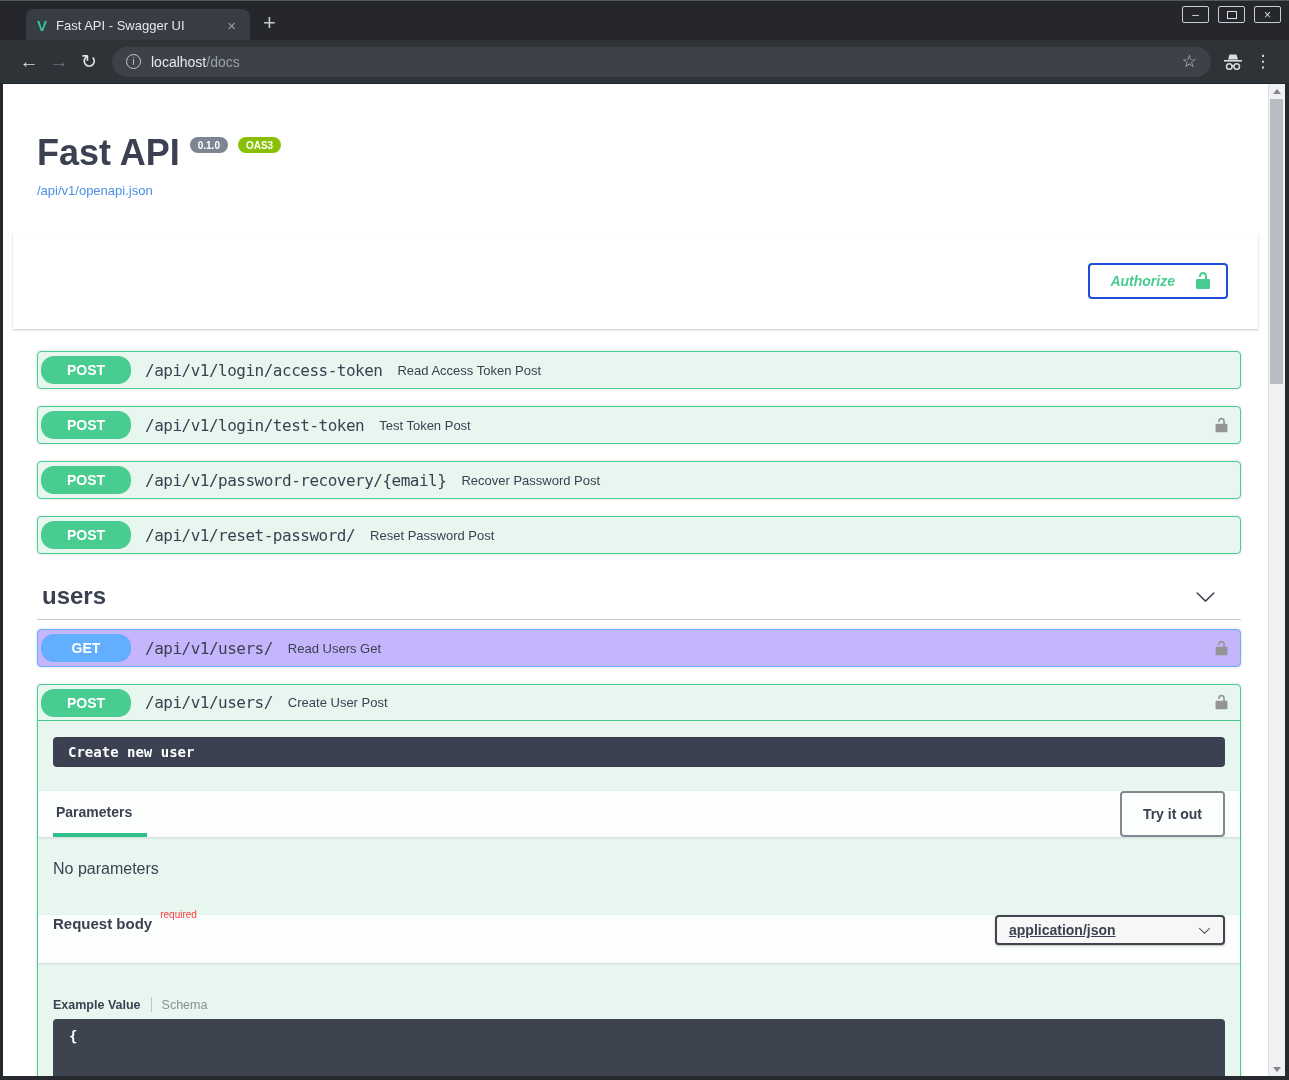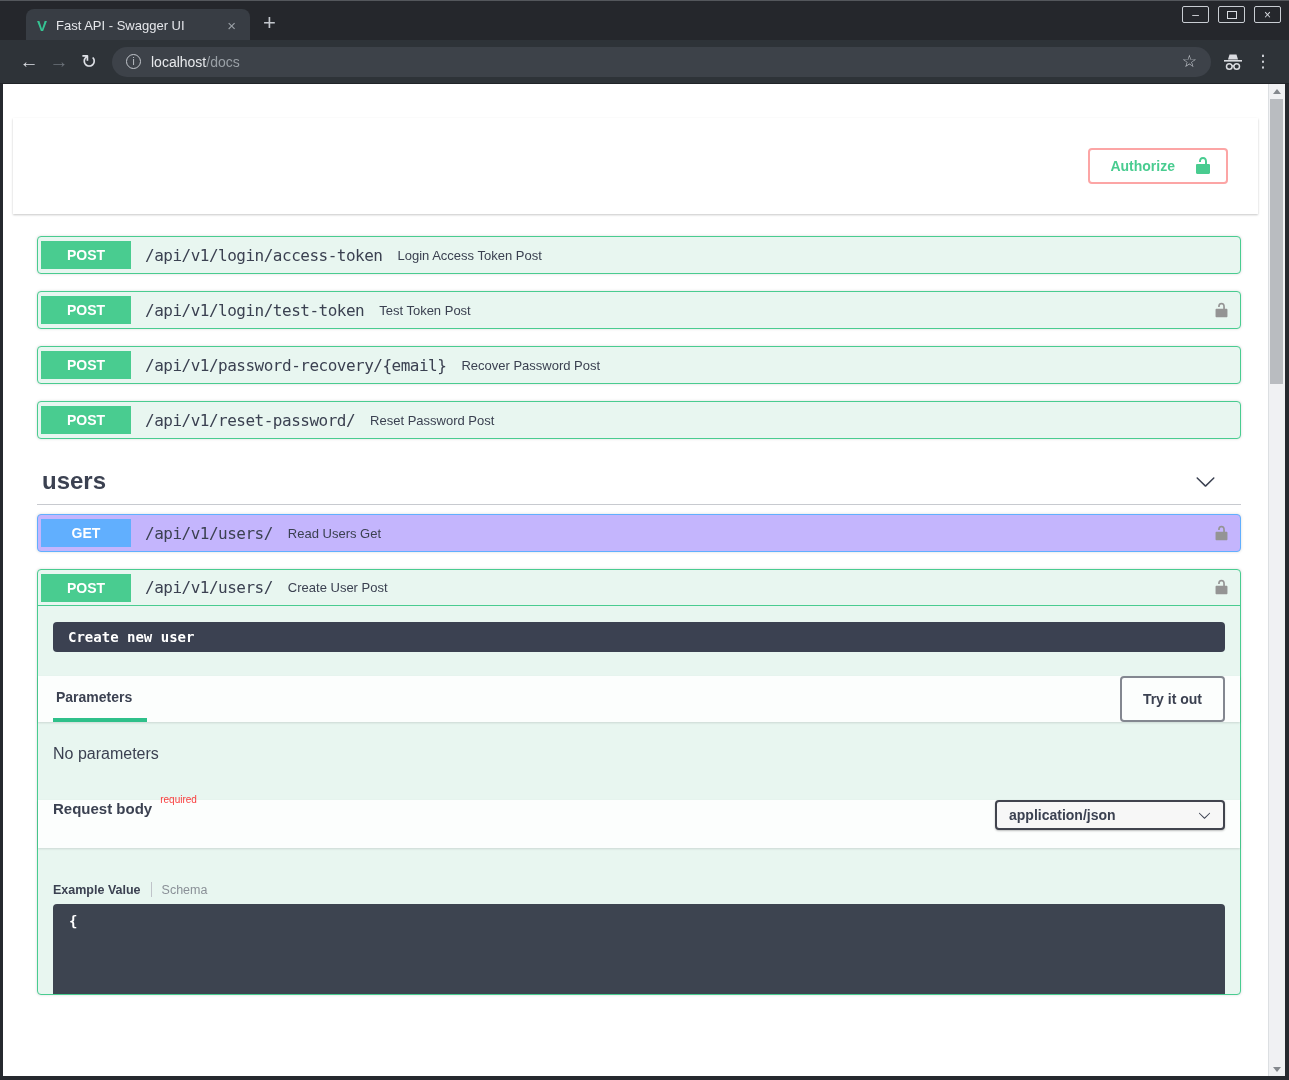--- a/index.html
+++ b/index.html
@@ -36,50 +36,50 @@
 
   .info-block { padding-top:48px; }
   .api-title { display:flex; align-items:flex-start; }
   .api-title h1 { font-size:36px; font-weight:bold; color:#3b4151; line-height:42px; }
   .badge { font-size:10px; font-weight:bold; color:#fff; border-radius:57px; padding:3px 8px 2px; margin-left:10px; margin-top:5px; }
   .badge.version { background:#7d8492; }
   .badge.oas { background:#89bf04; }
   .spec-link { display:inline-block; margin-top:9px; font-size:13px; color:#4990e2; text-decoration:none; }
 
   .scheme-container { margin:34px 10px 22px; background:#fff; box-shadow:0 1px 2px 0 rgba(0,0,0,.22); padding:30px; display:flex; justify-content:flex-end; }
-  .authorize-btn { display:flex; align-items:center; gap:18px; border:2px solid #fca5a5; border-radius:4px; background:transparent; color:#49cc90; font-weight:bold; font-size:14px; padding:6px 13px 6px 20px; font-family:"Liberation Sans",sans-serif; }
+  .authorize-btn { display:flex; align-items:center; gap:18px; border:2px solid #1d4ed8; border-radius:4px; background:transparent; color:#49cc90; font-weight:bold; font-size:14px; padding:6px 13px 6px 20px; font-family:"Liberation Sans",sans-serif;font-style:italic; }
 
   .tag-header { display:flex; align-items:center; justify-content:space-between; padding:10px 25px 8px 5px; border-bottom:1px solid rgba(59,65,81,.28); margin-bottom:9px; }
   .tag-header h3 { font-size:24px; font-weight:bold; color:#3b4151; line-height:30px; }
   .chev { flex:0 0 auto; }
 
   .opblock { border-radius:4px; margin-bottom:17px; box-shadow:0 0 3px rgba(0,0,0,.15); }
   .opblock.post { border:1px solid #49cc90; background:#e8f6f0; }
   .opblock.get  { border:1px solid #61affe; background:#c4b5fd; }
   .op-summary { display:flex; align-items:center; height:36px; padding:0 10px 0 3px; }
   .opblock.open .op-summary { border-bottom:1px solid #49cc90; }
-  .method-badge { width:90px; height:28px; line-height:28px; text-align:center; border-radius:0; color:#fff; font-weight:bold; font-size:14px; flex:0 0 auto; }
+  .method-badge { width:90px; height:28px; line-height:28px; text-align:center; border-radius:13px; color:#fff; font-weight:bold; font-size:14px; flex:0 0 auto; }
   .method-badge.post { background:#49cc90; }
   .method-badge.get { background:#61affe; }
   .op-path { font-family:"DejaVu Sans Mono", monospace; font-weight:normal; font-size:16px; color:#3b4151; margin-left:14px; letter-spacing:-0.5px; }
   .op-desc { font-size:13px; color:#3b4151; margin-left:15px; }
   .op-spacer { flex:1; }
   .lock { flex:0 0 auto; }
 
   .opblock-body { }
   .desc-bar { margin:16px 15px 24px; background:#3b4151; border-radius:4px; color:#fff; font-family:"DejaVu Sans Mono", monospace; font-size:14px; font-weight:bold; padding:7px 15px; }
   .sec-header { display:flex; background:rgba(255,255,255,.85); box-shadow:0 1px 2px rgba(0,0,0,.12); padding:0 15px; }
   .sec-header.params { height:46px; }
   .sec-header.reqbody { height:48px; margin-top:20px; }
   .param-tab { align-self:stretch; display:flex; align-items:center; border-bottom:4px solid #2ec08a; padding:0 15px 0 3px; font-size:14px; font-weight:bold; color:#3b4151; }
   .tryout-btn { margin-left:auto; border:2px solid #838790; border-radius:4px; background:transparent; color:#3b4151; font-weight:bold; font-size:14px; padding:6px 21px; font-family:"Liberation Sans",sans-serif; }
   .no-params { padding:23px 15px 17px; font-size:16px; color:#3b4151; }
   .rb-label { font-size:15px; font-weight:bold; color:#3b4151; }
   .required-sup { font-size:10px; color:#f93e3e; position:relative; top:-6px; margin-left:8px; font-weight:normal; }
-  .media-select { margin-left:auto; width:230px; height:30px; background:#f7f7f7; border:2px solid #41444e; border-radius:4px; box-shadow:0 1px 2px rgba(0,0,0,.25); display:flex; align-items:center; justify-content:space-between; padding:0 12px; font-size:14px; font-weight:bold; color:#3b4151; }
+  .media-select { margin-left:auto; width:230px; height:30px; background:#f7f7f7; border:2px solid #41444e; border-radius:4px; box-shadow:0 1px 2px rgba(0,0,0,.25); display:flex; align-items:center; justify-content:space-between; padding:0 12px; font-size:14px; font-weight:bold; color:#3b4151;text-decoration:underline; }
   .example-area { padding:34px 15px 0; }
   .ex-tabs { display:flex; align-items:center; font-size:12.5px; }
   .ex-tab-active { font-weight:bold; color:#3b4151; }
   .ex-divider { width:1px; height:15px; background:#bfc3c9; margin:0 10px; }
   .ex-tab { color:#8a9097; }
   .code-block { margin-top:7px; background:#3d4450; border-radius:4px 4px 0 0; padding:9px 16px 60px; color:#fff; font-family:"DejaVu Sans Mono", monospace; font-size:14px; font-weight:bold; min-height:90px; }
 
   
   .scrollbar { position:absolute; right:0; top:0; bottom:0; width:17px; background:#f0f1f3; border-left:1px solid #dcdfe2; }
   .sb-arrow { position:absolute; left:0; width:16px; height:14px; display:flex; align-items:center; justify-content:center; }
@@ -128,41 +128,52 @@
       <circle cx="8.3" cy="14.5" r="2.8" fill="none" stroke="#dadce0" stroke-width="1.5"></circle>
       <circle cx="15.7" cy="14.5" r="2.8" fill="none" stroke="#dadce0" stroke-width="1.5"></circle>
       <line x1="11" y1="14" x2="13" y2="14" stroke="#dadce0" stroke-width="1.5"></line>
     </svg>
   </span>
   <span class="menu-dots">⋮</span>
 </div>
 
 <div class="page">
   <div class="content">
+    <div class="wrapper">
+
+      <div class="info-block">
+        <div class="api-title">
+          <h1>Fast API</h1>
+          <span class="badge version">0.1.0</span>
+          <span class="badge oas">OAS3</span>
+        </div>
+        <a class="spec-link">/api/v1/openapi.json</a>
+      </div>
+    </div>
 
     <div class="scheme-container">
       <button class="authorize-btn">
         <span>Authorize</span>
         <span>
           <svg width="20" height="20" viewBox="0 0 20 20" fill="#49cc90">
               <path d="M15.8 8H14V5.6C14 2.703 12.665 1 10 1 7.334 1 6 2.703 6 5.6V6h2v-.801C8 3.754 8.797 3 10 3c1.203 0 2 .754 2 2.199V8H4.2c-.662 0-1.2.538-1.2 1.2v7.6c0 .662.538 1.2 1.2 1.2h11.6c.662 0 1.2-.538 1.2-1.2V9.2c0-.662-.538-1.2-1.2-1.2z"></path>
             </svg>
         </span>
       </button>
     </div>
 
     <div class="wrapper">
 
       <div>
 
         <div class="opblock post">
           <div class="op-summary">
             <span class="method-badge post">POST</span>
             <span class="op-path">/api/v1/login/access-token</span>
-            <span class="op-desc">Login Access Token Post</span>
+            <span class="op-desc">Read Access Token Post</span>
           </div>
         </div>
 
         <div class="opblock post">
           <div class="op-summary">
             <span class="method-badge post">POST</span>
             <span class="op-path">/api/v1/login/test-token</span>
             <span class="op-desc">Test Token Post</span>
             <span class="op-spacer"></span>
             <span class="lock">

